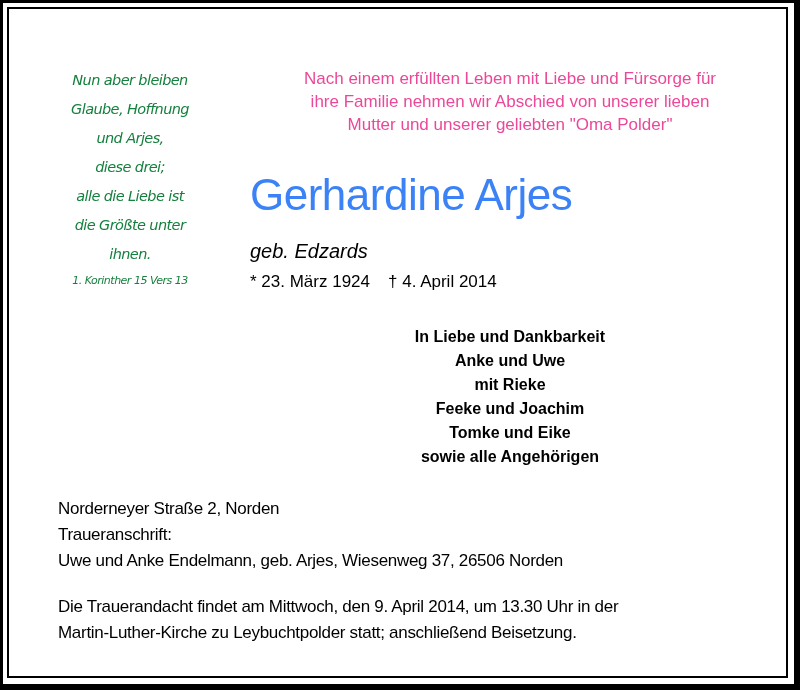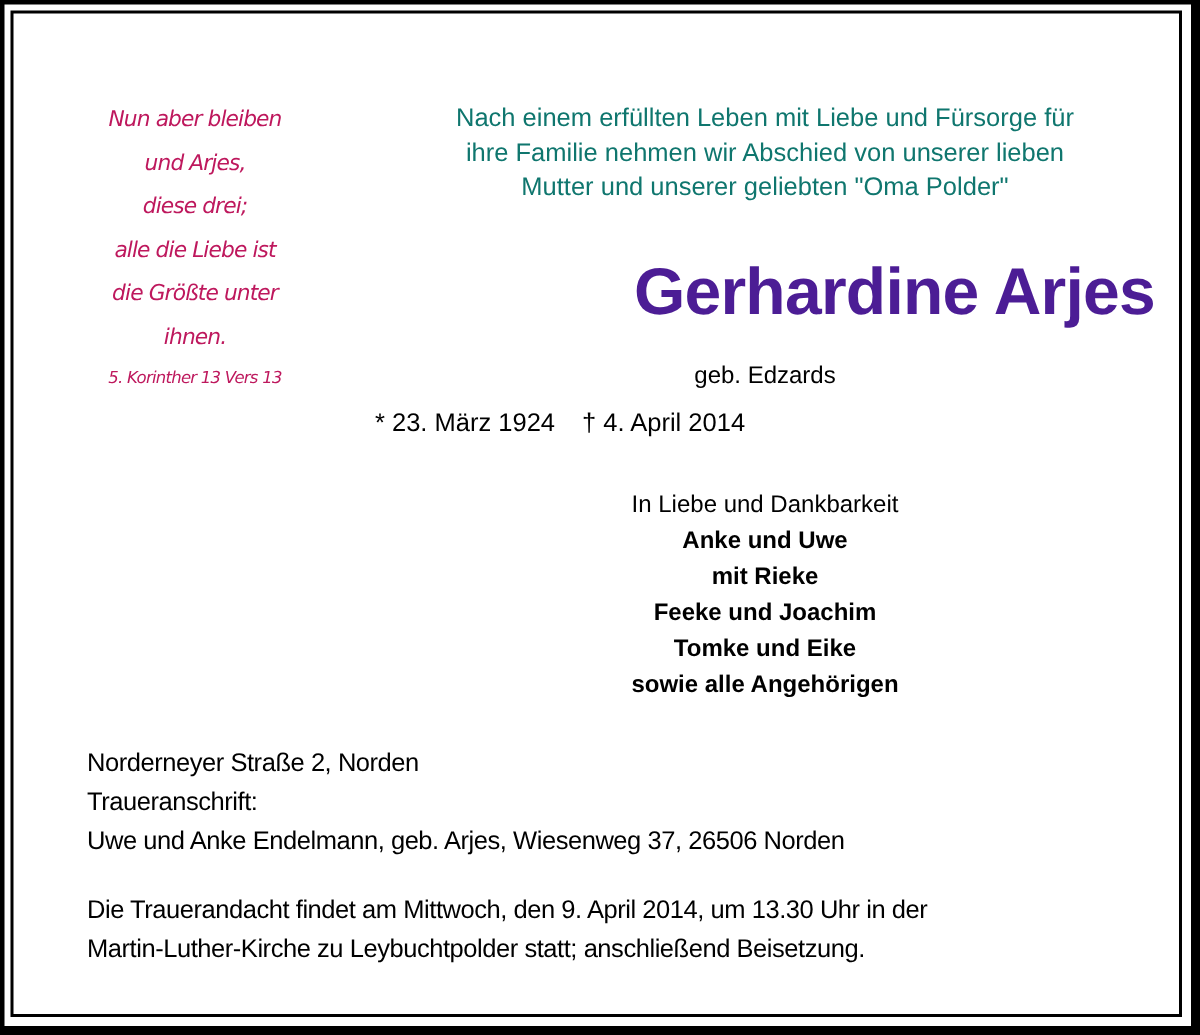--- a/index.html
+++ b/index.html
@@ -9,48 +9,48 @@
       box-sizing: border-box; border-top: 3px solid #000; border-left: 3px solid #000;
       border-right: 6px solid #000; border-bottom: 6px solid #000;
     }
     .frame-inner {
       position: absolute; left: 7px; top: 7px; right: 12px; bottom: 12px;
       border: 2px solid #000;
     }
     .verse {
       position: absolute; left: 40px; top: 66px; width: 180px;
       text-align: center; font-family: "DejaVu Sans", sans-serif;
-      font-style: italic; font-size: 14.5px; color: #be185d; letter-spacing: -0.6px;
+      font-style: italic; font-size: 14.5px; color: #15803d; letter-spacing: -0.6px;
     }
     .verse .line { display: block; height: 29px; line-height: 29px; }
     .verse .ref { display: block; font-size: 11px; line-height: 20px; margin-top: 2px; letter-spacing: -0.5px; }
     .intro {
       position: absolute; left: 250px; top: 67px; width: 520px; text-align: center;
-      font-family: "Liberation Sans", sans-serif; font-size: 17px; line-height: 23px; color: #0f766e;
+      font-family: "Liberation Sans", sans-serif; font-size: 17px; line-height: 23px; color: #ec4899;
     }
     .intro span { display: block; }
     .name {
-      position: absolute; left: 250px; top: 168px; width: 520px; text-align: right;
-      font-family: "Liberation Sans", sans-serif; font-weight: bold; font-size: 44px;
-      line-height: 54px; letter-spacing: -0.5px; color: #4c1d95;
+      position: absolute; left: 250px; top: 168px; width: 520px; text-align: left;
+      font-family: "Liberation Sans", sans-serif; font-weight: normal; font-size: 44px;
+      line-height: 54px; letter-spacing: -0.5px; color: #3b82f6;
     }
     .maiden {
-      position: absolute; left: 250px; top: 240px; width: 520px; text-align: center;
-      font-family: "Liberation Sans", sans-serif; font-size: 16px; line-height: 22px;
+      position: absolute; left: 250px; top: 240px; width: 520px; text-align: left;
+      font-family: "Liberation Sans", sans-serif; font-size: 20px; line-height: 22px; font-style: italic;
     }
     .dates {
       position: absolute; left: 250px; top: 270px; width: 520px; text-align: left;
       font-family: "Liberation Sans", sans-serif; font-size: 17px; line-height: 24px;
     }
     .dates .gap { display: inline-block; width: 18px; }
     .family {
       position: absolute; left: 310px; top: 325px; width: 400px; text-align: center;
       font-family: "Liberation Sans", sans-serif; font-size: 16px; color: #000;
     }
-    .family .lead { display: block; line-height: 24px; }
+    .family .lead { display: block; line-height: 24px; font-weight: bold; }
     .family .member { display: block; font-weight: bold; line-height: 24px; }
     .address {
       position: absolute; left: 58px; top: 496px; width: 700px;
       font-family: "Liberation Sans", sans-serif; font-size: 17px; line-height: 26px;
       letter-spacing: -0.3px;
     }
     .address span { display: block; }
     .service {
       position: absolute; left: 58px; top: 594px; width: 700px;
       font-family: "Liberation Sans", sans-serif; font-size: 17px; line-height: 26px;
@@ -59,26 +59,27 @@
     .service span { display: block; }
   </style>
 </head>
 <body>
 
 <div class="frame-outer"></div>
 <div class="frame-inner"></div>
 
 <div class="verse">
   <span class="line">Nun aber bleiben</span>
+  <span class="line">Glaube, Hoffnung</span>
   <span class="line">und Arjes,</span>
   <span class="line">diese drei;</span>
   <span class="line">alle die Liebe ist</span>
   <span class="line">die Größte unter</span>
   <span class="line">ihnen.</span>
-  <span class="ref">5. Korinther 13 Vers 13</span>
+  <span class="ref">1. Korinther 15 Vers 13</span>
 </div>
 
 <div class="intro">
   <span>Nach einem erfüllten Leben mit Liebe und Fürsorge für</span>
   <span>ihre Familie nehmen wir Abschied von unserer lieben</span>
   <span>Mutter und unserer geliebten "Oma Polder"</span>
 </div>
 
 <div class="name">Gerhardine Arjes</div>
 <div class="maiden">geb. Edzards</div>

